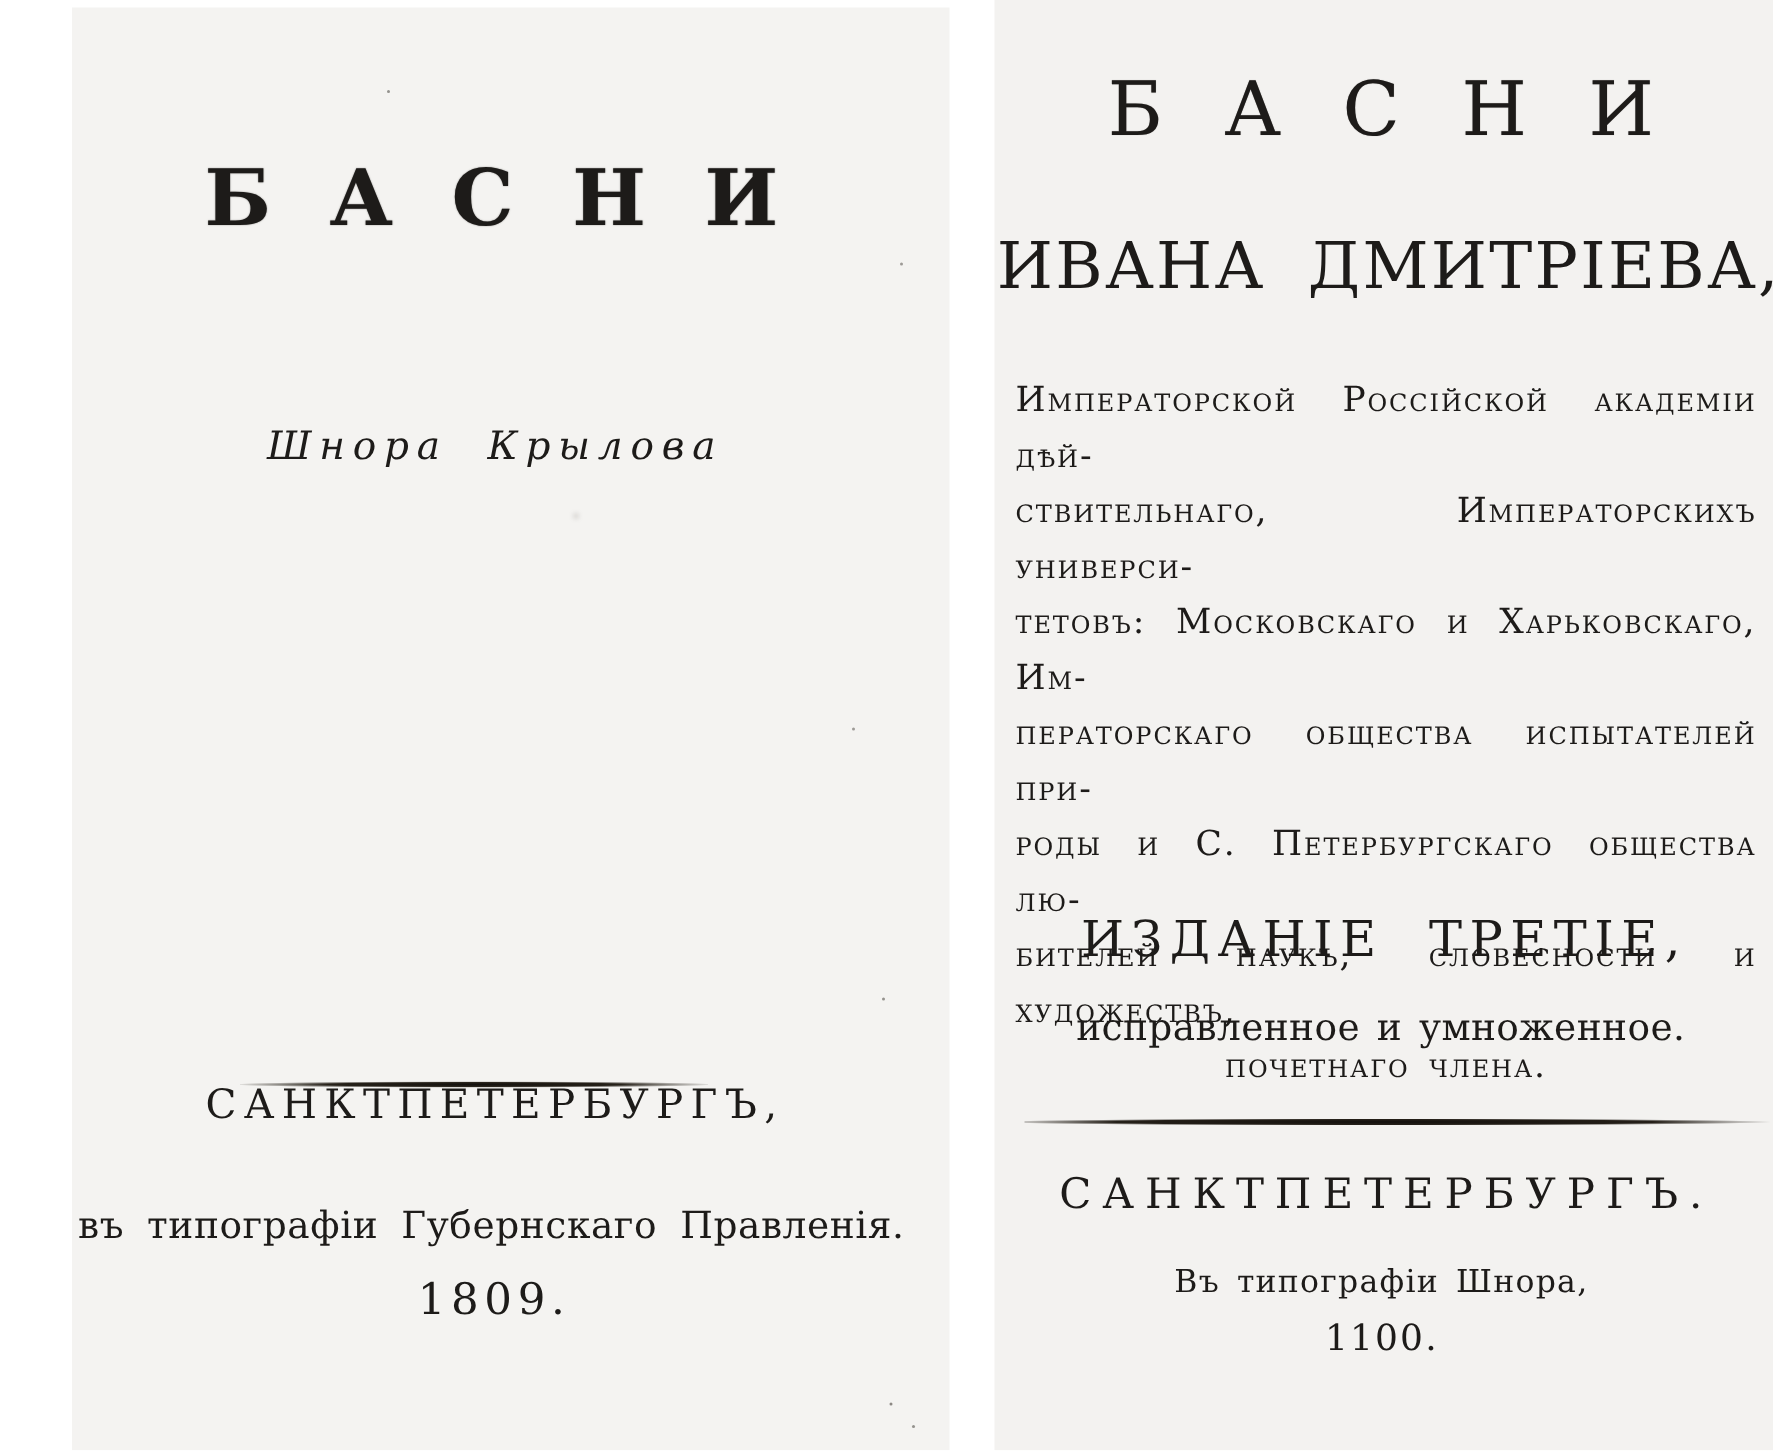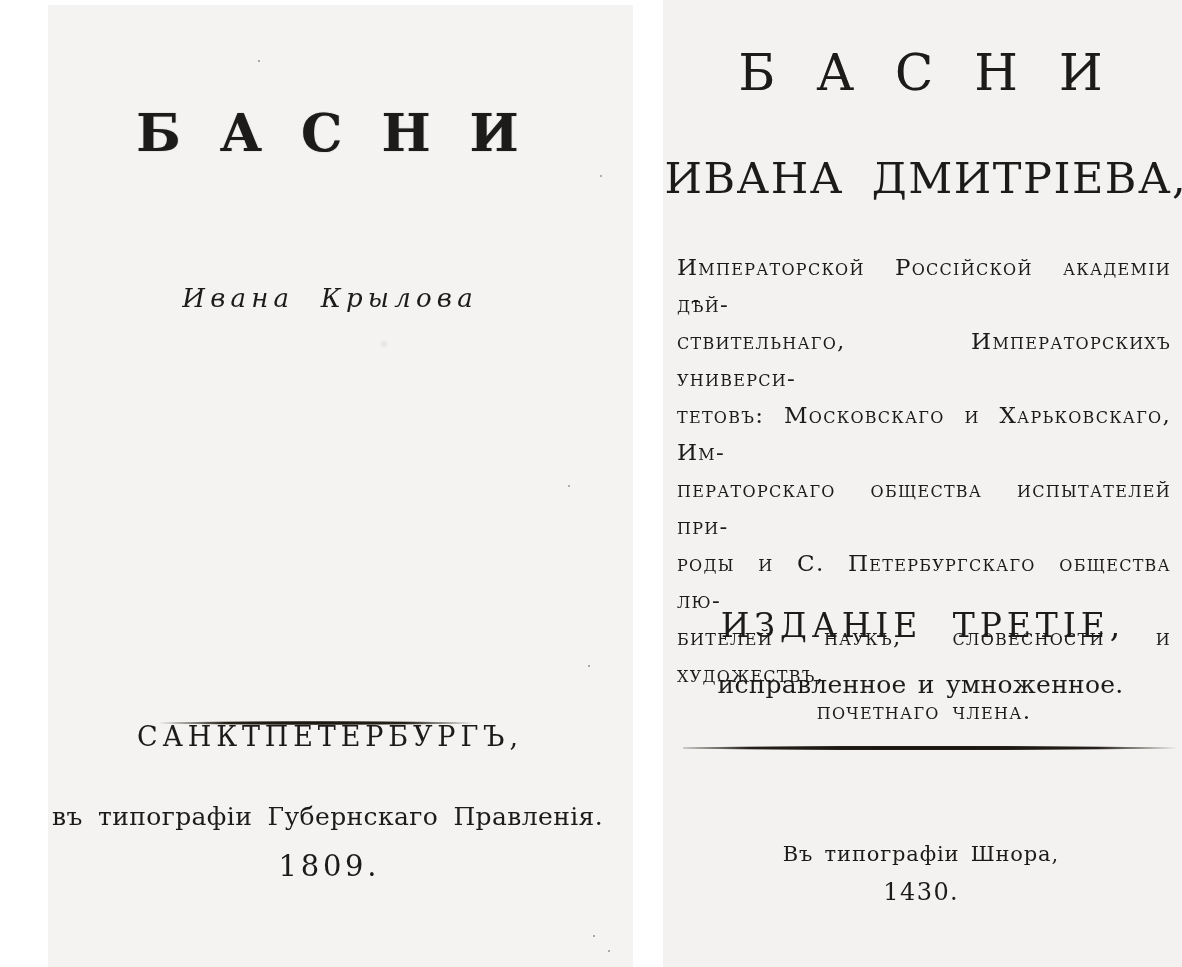--- a/index.html
+++ b/index.html
@@ -73,21 +73,21 @@
   }
 </style>
 </head>
 <body>
 
 <div class="canvas">
 
   <div class="page page-left">
     <div class="speckles"></div>
     <div class="tline lp-title">БАСНИ</div>
-    <div class="tline lp-author">Ивана Крылова</div>
+    <div class="tline lp-author">Шнора Крылова</div>
     <div class="lp-rule"></div>
     <div class="tline lp-city">САНКТПЕТЕРБУРГЪ,</div>
     <div class="tline lp-printer">въ типографіи Губернскаго Правленія.</div>
     <div class="tline lp-year">1809.</div>
   </div>
 
   <div class="page page-right">
     <div class="speckles"></div>
     <div class="tline rp-title">БАСНИ</div>
     <div class="tline rp-author">ИВАНА ДМИТРІЕВА,</div>
@@ -98,17 +98,18 @@
       <div class="cred-line">тетовъ: Московскаго и Харьковскаго, Им-</div>
       <div class="cred-line">ператорскаго общества испытателей при-</div>
       <div class="cred-line">роды и С. Петербургскаго общества лю-</div>
       <div class="cred-line">бителей наукъ, словесности и художествъ,</div>
       <div class="cred-line cred-last">почетнаго члена.</div>
     </div>
 
     <div class="tline rp-edition">ИЗДАНІЕ ТРЕТІЕ,</div>
     <div class="tline rp-edition-note">исправленное и умноженное.</div>
     <div class="rp-rule"></div>
+    <div class="tline rp-city">САНКТПЕТЕРБУРГЪ.</div>
     <div class="tline rp-printer">Въ типографіи Шнора,</div>
-    <div class="tline rp-year">1430.</div>
+    <div class="tline rp-year">1100.</div>
   </div>
 
 </div>
 
 </body></html>

